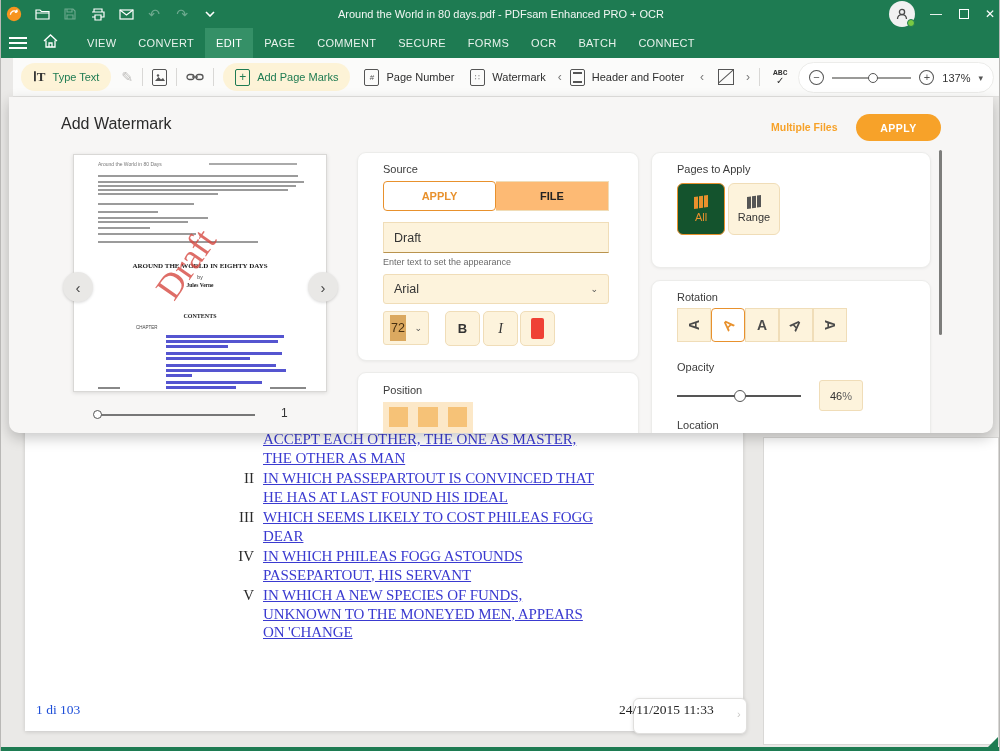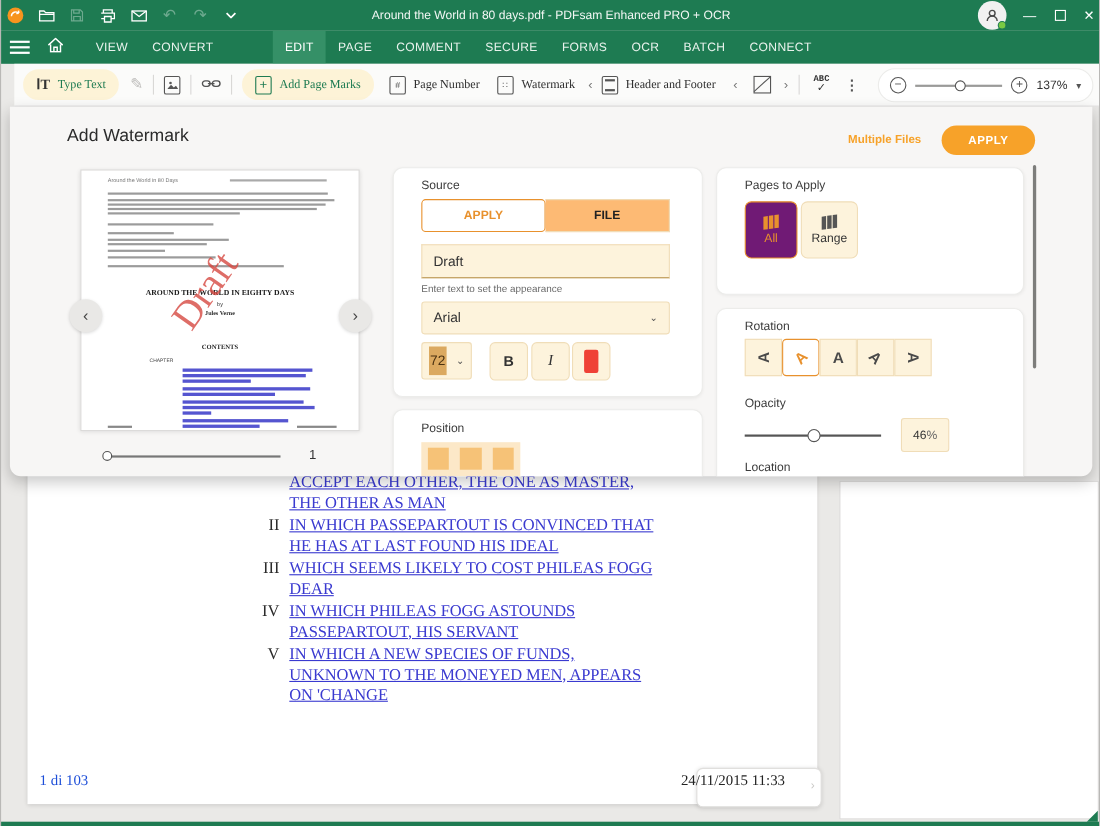--- a/index.html
+++ b/index.html
@@ -21,31 +21,31 @@
   .avatar .dot { position:absolute; right:0; bottom:0; width:8px; height:8px; border-radius:50%; background:#7ac943; border:1px solid #1e7b52; }
   .winbtn { position:absolute; top:0; width:26px; height:28px; color:#fff; display:flex; align-items:center; justify-content:center; font-size:12px; }
 
   
   .menubar { left:0; top:28px; width:1000px; height:30px; background:#1e7b52; display:flex; align-items:center; }
   .burger { width:18px; height:12px; margin-left:8px; border-top:2px solid #fff; border-bottom:2px solid #fff; position:relative; }
   .burger::after { content:""; position:absolute; left:0; top:3px; width:100%; height:2px; background:#fff; }
   .home { color:#fff; font-size:16px; margin-left:16px; }
   .menu-items { display:flex; margin-left:18px; height:30px; align-items:center; }
   .menu-item { color:#e8f2ec; font-size:11px; padding:0 11px; height:30px; display:flex; align-items:center; letter-spacing:.3px; }
-  .menu-item.active { background:#359067; color:#fff;margin-left:43px; }
+  .menu-item.active { background:#359067; color:#fff; }
   .searchpill { position:absolute; left:778px; top:33px; width:164px; height:19px; border-radius:10px; background:rgba(255,255,255,.22); }
   .mag { position:absolute; left:922px; top:36px; width:9px; height:9px; border:1.5px solid #fff; border-radius:50%; }
   .mag::after { content:""; position:absolute; left:8px; top:8px; width:5px; height:1.5px; background:#fff; transform:rotate(45deg); }
   .helpc { position:absolute; left:954px; top:33px; width:15px; height:15px; border:1.4px solid #fff; border-radius:50%; color:#fff; font-size:10px; text-align:center; line-height:13px; }
   .gear { position:absolute; left:979px; top:31px; color:#fff; font-size:15px; font-family:"DejaVu Sans", sans-serif; }
 
   
   .toolbar { left:12px; top:58px; width:1000px; height:39px; background:#fbfbfa; border-bottom:1px solid #e3e2e0; display:flex; align-items:center; }
   .pill { background:#fdf3d7; border-radius:16px; height:28px; display:flex; align-items:center; padding:0 12px; gap:7px; }
-  .tool-label { font-size:11px; color:#2f2f2f;font-family:Liberation Serif, serif; }
+  .tool-label { font-size:11px; color:#2f2f2f; }
   .pill .tool-label { color:#1e7b52; }
   .sep { width:1px; height:18px; background:#d9d8d6; margin:0 9px; }
   .icon-sq { width:15px; height:17px; border:1.4px solid #555; border-radius:2px; position:relative; display:flex; align-items:center; justify-content:center; font-size:8px; color:#555; }
   .zoomgrp { position:absolute; left:797px; top:62px; width:196px; height:31px; background:#fff; border:1px solid #ececea; border-radius:16px; display:flex; align-items:center; padding:0 10px; gap:8px; }
   .zcirc { width:15px; height:15px; border:1.4px solid #555; border-radius:50%; color:#555; font-size:11px; line-height:12px; text-align:center; }
   .ztrack { width:80px; height:2px; background:#9a9a98; position:relative; }
   .zthumb { position:absolute; left:36px; top:-4px; width:10px; height:10px; border-radius:50%; background:#fff; border:1.5px solid #555; }
 
   
   .dialog { left:8px; top:97px; width:984px; height:336px; background:#f7f6f5; border-radius:0 0 10px 10px; box-shadow:0 5px 14px rgba(0,0,0,.22); overflow:hidden; z-index:5; }
@@ -344,21 +344,21 @@
   <div class="card" style="left:348px; top:275px; width:282px; height:100px;"></div>
   <div class="card-label" style="left:374px; top:287px;">Position</div>
   <div class="abs" style="left:374px; top:305px; width:90px; height:31px; background:#fce8c8; display:flex; gap:10px; padding:5px 6px;">
     <span style="width:20px;height:20px;background:#f6c277;"></span>
     <span style="width:20px;height:20px;background:#f6c277;"></span>
     <span style="width:20px;height:20px;background:#f6c277;"></span>
   </div>
 
   <div class="card" style="left:642px; top:55px; width:280px; height:116px;"></div>
   <div class="card-label" style="left:668px; top:66px;">Pages to Apply</div>
-  <div class="pagesbtn" style="left:668px; top:86px; width:48px; background:#701a75; border:1.5px solid #e8912d; color:#e8912d;">
+  <div class="pagesbtn" style="left:668px; top:86px; width:48px; background:#14532d; border:1.5px solid #e8912d; color:#e8912d;">
     <span class="stack">
         <i style="background:#e8912d;"></i>
         <i style="background:#e8912d;"></i>
         <i style="background:#e8912d;"></i>
       </span>
     <span>All</span>
   </div>
   <div class="pagesbtn" style="left:719px; top:86px; width:52px; background:#fdf3dc; border:1px solid #f0ddb8; color:#333;">
     <span class="stack">
         <i style="background:#555;"></i>

